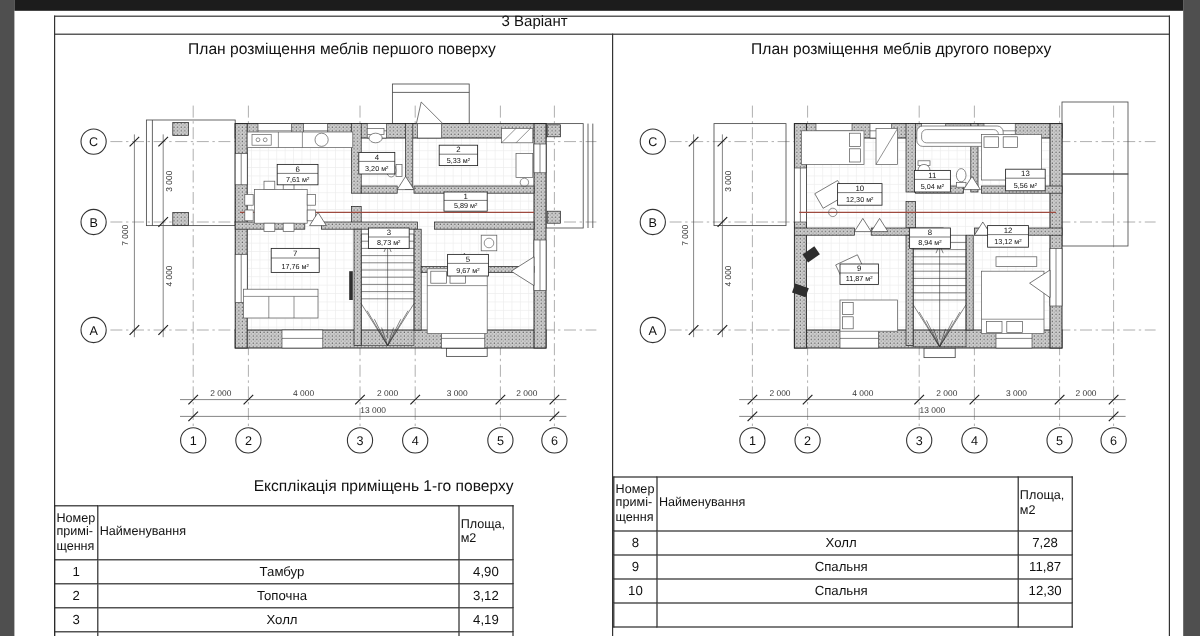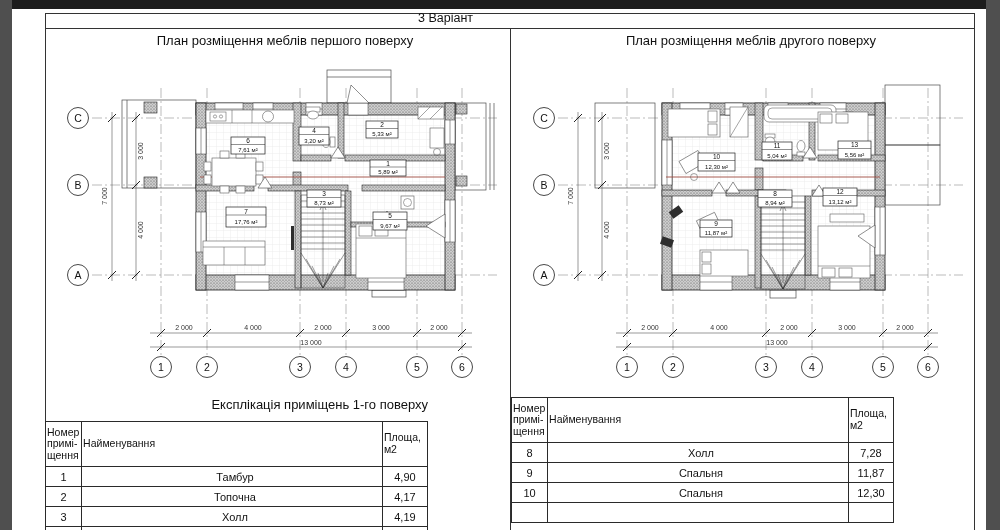--- a/index.html
+++ b/index.html
@@ -436,21 +436,21 @@
 м2</th>
       </tr>
       <tr>
         <td>1</td>
         <td class="nm">Тамбур</td>
         <td>4,90</td>
       </tr>
       <tr>
         <td>2</td>
         <td class="nm">Топочна</td>
-        <td>4,17</td>
+        <td>3,12</td>
       </tr>
       <tr>
         <td>3</td>
         <td class="nm">Холл</td>
         <td>4,19</td>
       </tr>
       <tr>
             <td></td>
             <td class="nm"></td>
             <td></td>

